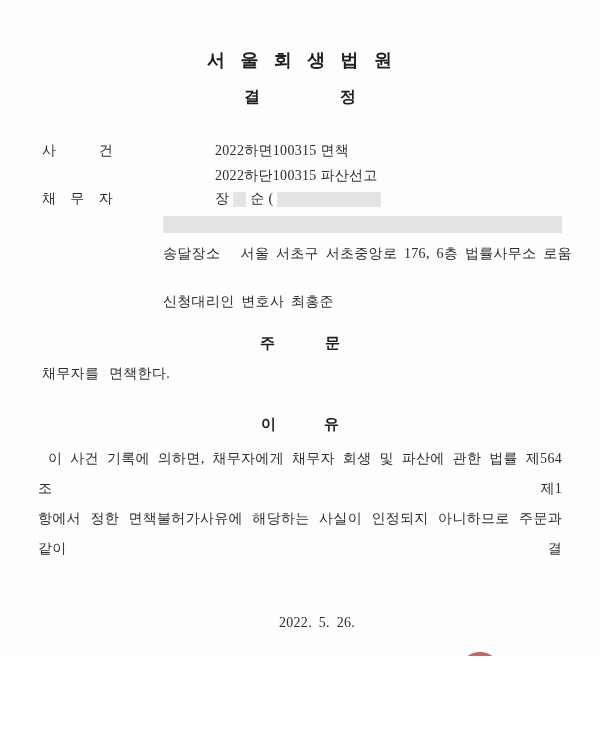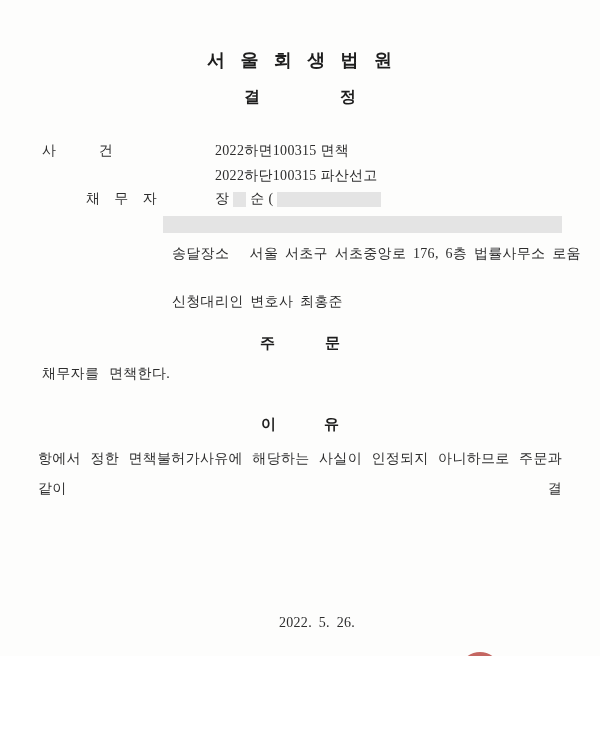--- a/index.html
+++ b/index.html
@@ -21,21 +21,21 @@
   .court-name{top:48px;width:186px;font-size:18px;letter-spacing:1px;}
   .doc-title{top:87px;width:112px;font-size:16px;}
   .order-heading{top:334px;width:80px;font-size:15px;}
   .reason-heading{top:415px;width:78px;font-size:15px;}
   .body-text{font-size:14px;letter-spacing:0.3px;}
   .label{
     left:42px;width:71px;
     text-align:justify;text-align-last:justify;
   }
   .value{left:171px;margin-left:44px;}
-  .addr{left:172px;word-spacing:3px;}
+  .addr{left:163px;word-spacing:3px;}
   .redact{
     display:inline-block;background:#e4e4e4;vertical-align:middle;
   }
   .redact-block{background:#e4e4e4;}
   .debtor-row{display:flex;align-items:center;gap:4px;}
   .order-text{top:365px;left:42px;word-spacing:6px;}
   .reason-para{
     top:444px;left:38px;width:524px;
     line-height:30px;word-spacing:4px;
   }
@@ -51,38 +51,39 @@
 
 <div class="page">
 
   <div class="abs heading court-name">서 울 회 생 법 원</div>
   <div class="abs heading doc-title">결 정</div>
 
   <div class="abs body-text label" style="top:142px;">사 건</div>
   <div class="abs body-text value" style="top:142px;">2022하면100315  면책</div>
   <div class="abs body-text value" style="top:167px;">2022하단100315  파산선고</div>
 
-  <div class="abs body-text label" style="top:190px;margin-left:44px;">채 무 자</div>
+  <div class="abs body-text label" style="top:190px;">채 무 자</div>
   <div class="abs body-text value debtor-row" style="top:190px;">
     <span>장</span>
     <span class="redact" style="width:13px;height:15px;"></span>
     <span>순 (</span>
     <span class="redact" style="width:104px;height:15px;"></span>
   </div>
 
   <div class="abs redact-block" style="top:216px;left:163px;width:399px;height:17px;"></div>
 
   <div class="abs body-text addr" style="top:245px;white-space:pre;">송달장소   서울 서초구 서초중앙로 176, 6층 법률사무소 로움</div>
   <div class="abs body-text addr" style="top:293px;">신청대리인 변호사 최홍준</div>
 
   <div class="abs heading order-heading">주 문</div>
   <div class="abs body-text order-text">채무자를 면책한다.</div>
 
   <div class="abs heading reason-heading">이 유</div>
   <div class="abs body-text reason-para">
+    <div class="jline first">이 사건 기록에 의하면, 채무자에게 채무자 회생 및 파산에 관한 법률 제564조 제1</div>
     <div class="jline">항에서 정한 면책불허가사유에 해당하는 사실이 인정되지 아니하므로 주문과 같이 결</div>
   </div>
 
   <div class="abs body-text date-line">2022. 5. 26.</div>
 
   <div class="abs body-text judge-row">
     <span>판사</span>
     <span class="judge-gap"></span>
     <span>강</span>
     <span class="redact" style="width:13px;height:15px;margin:0 1px;"></span>

